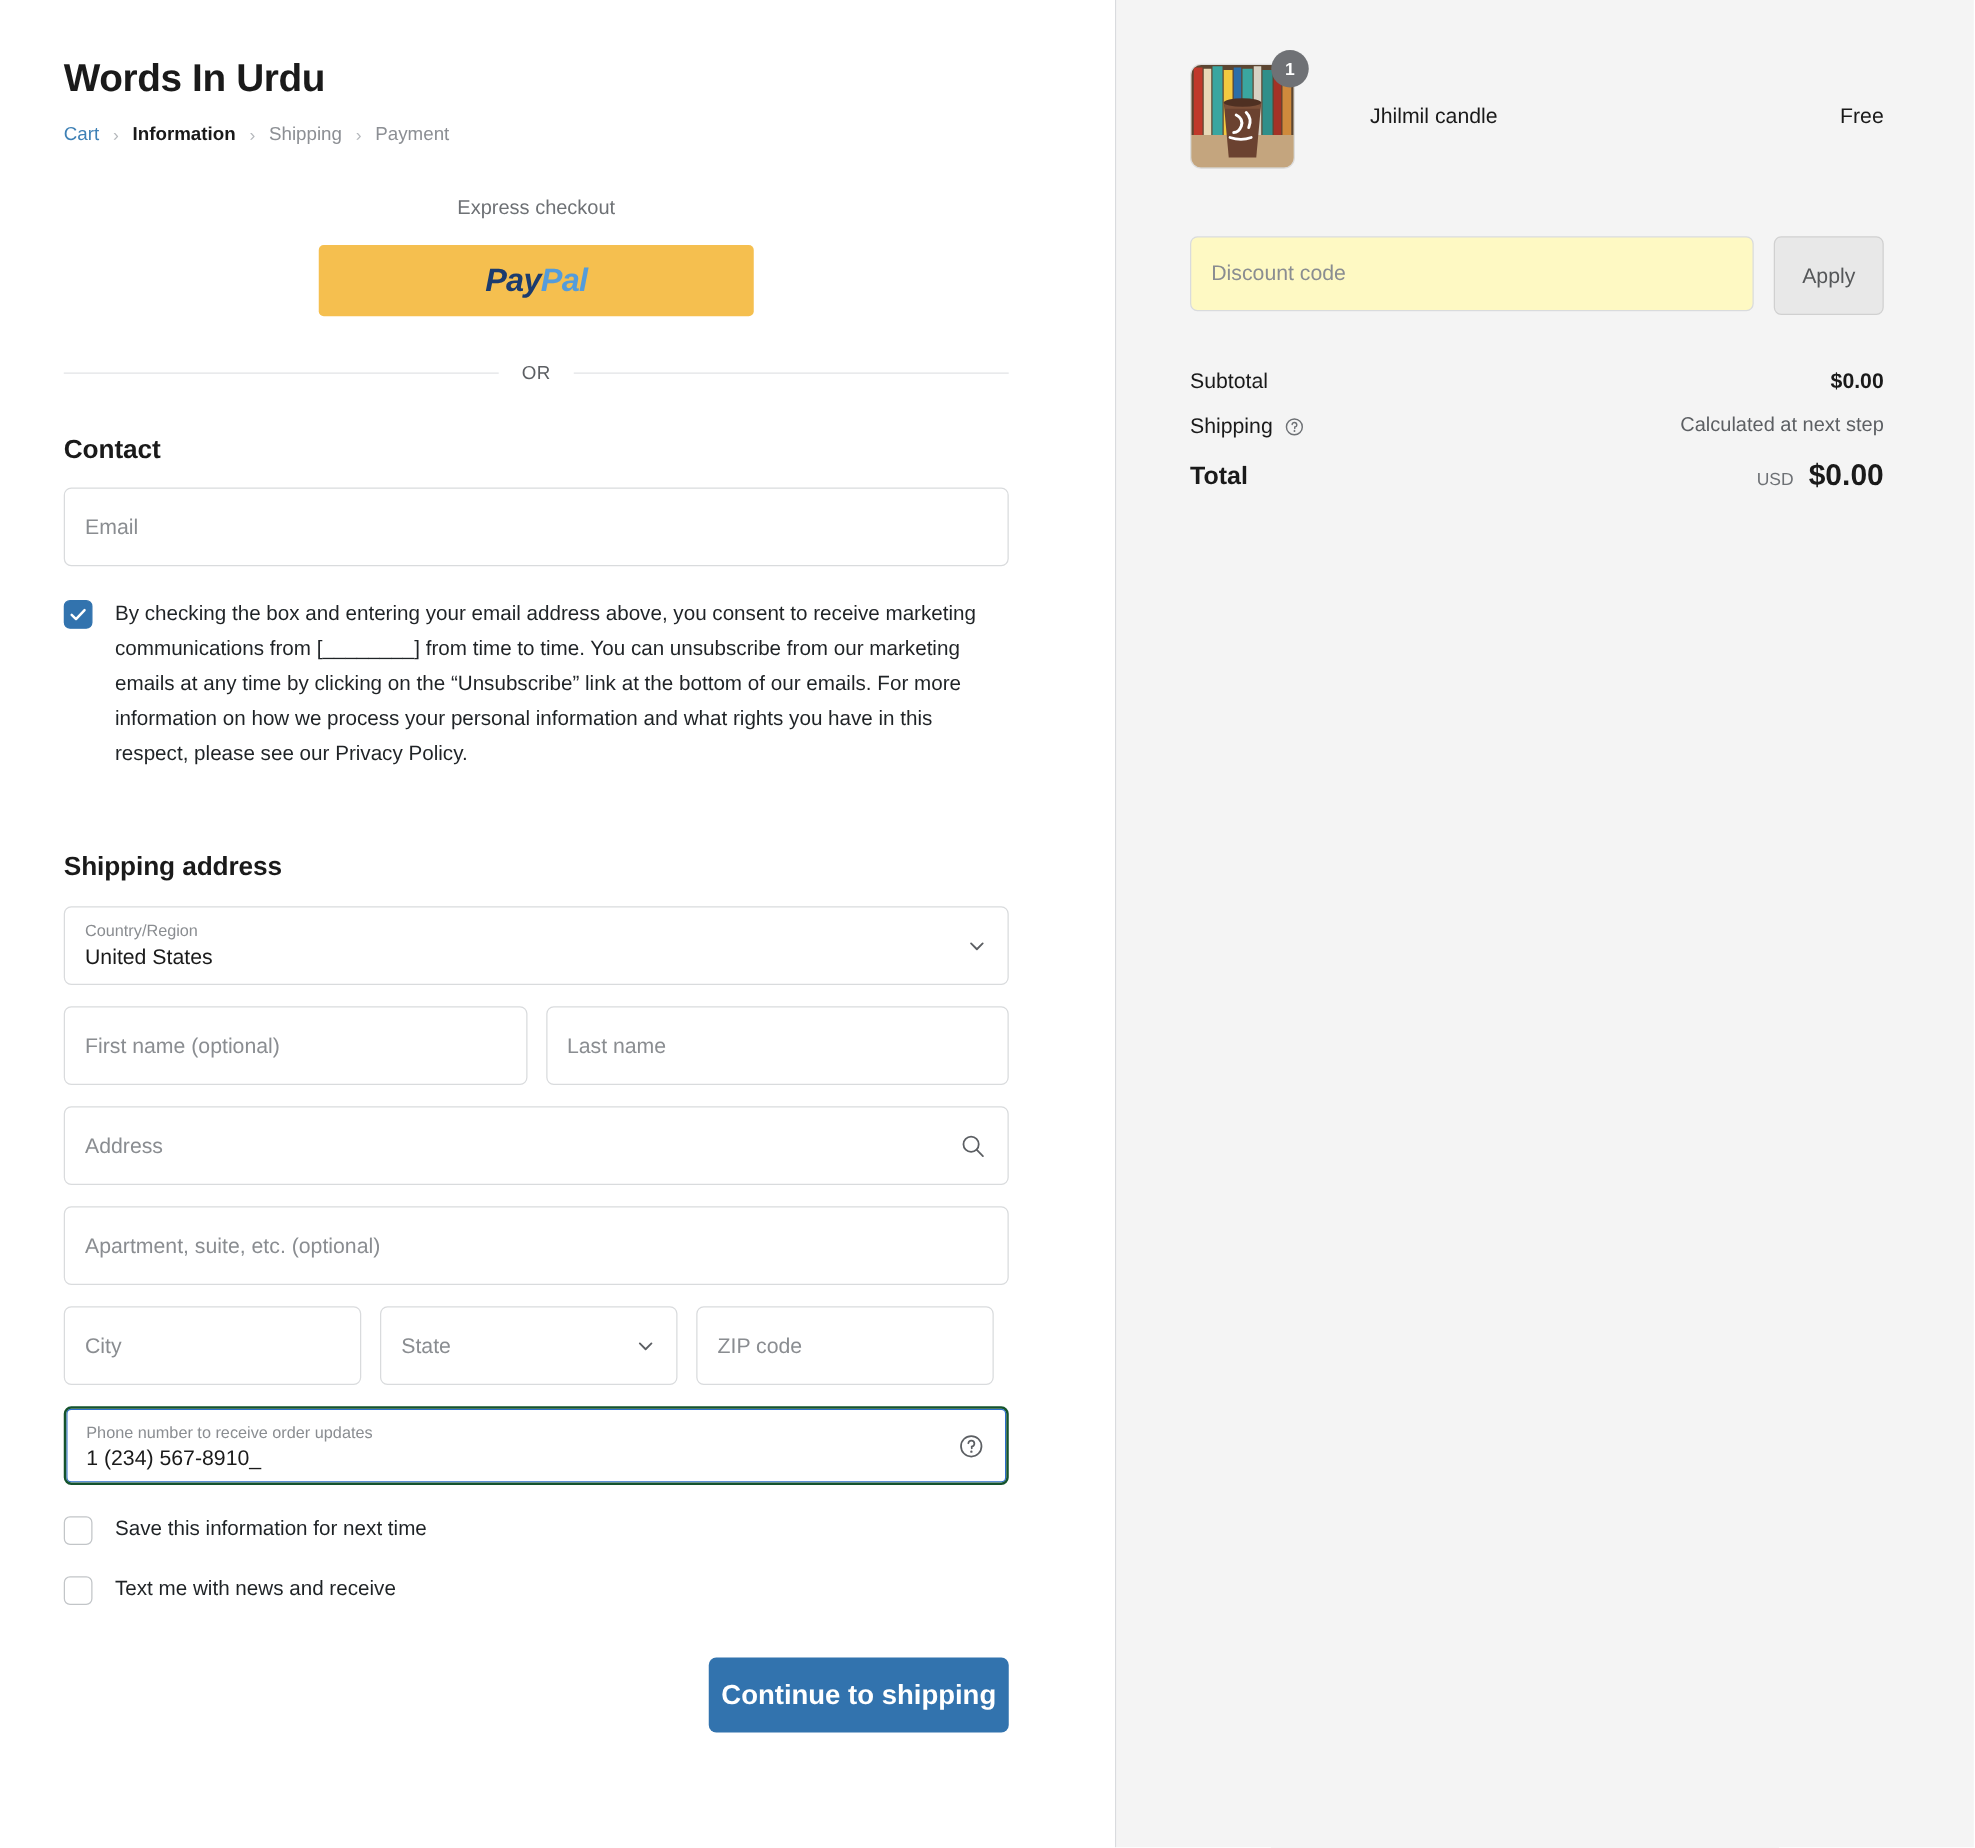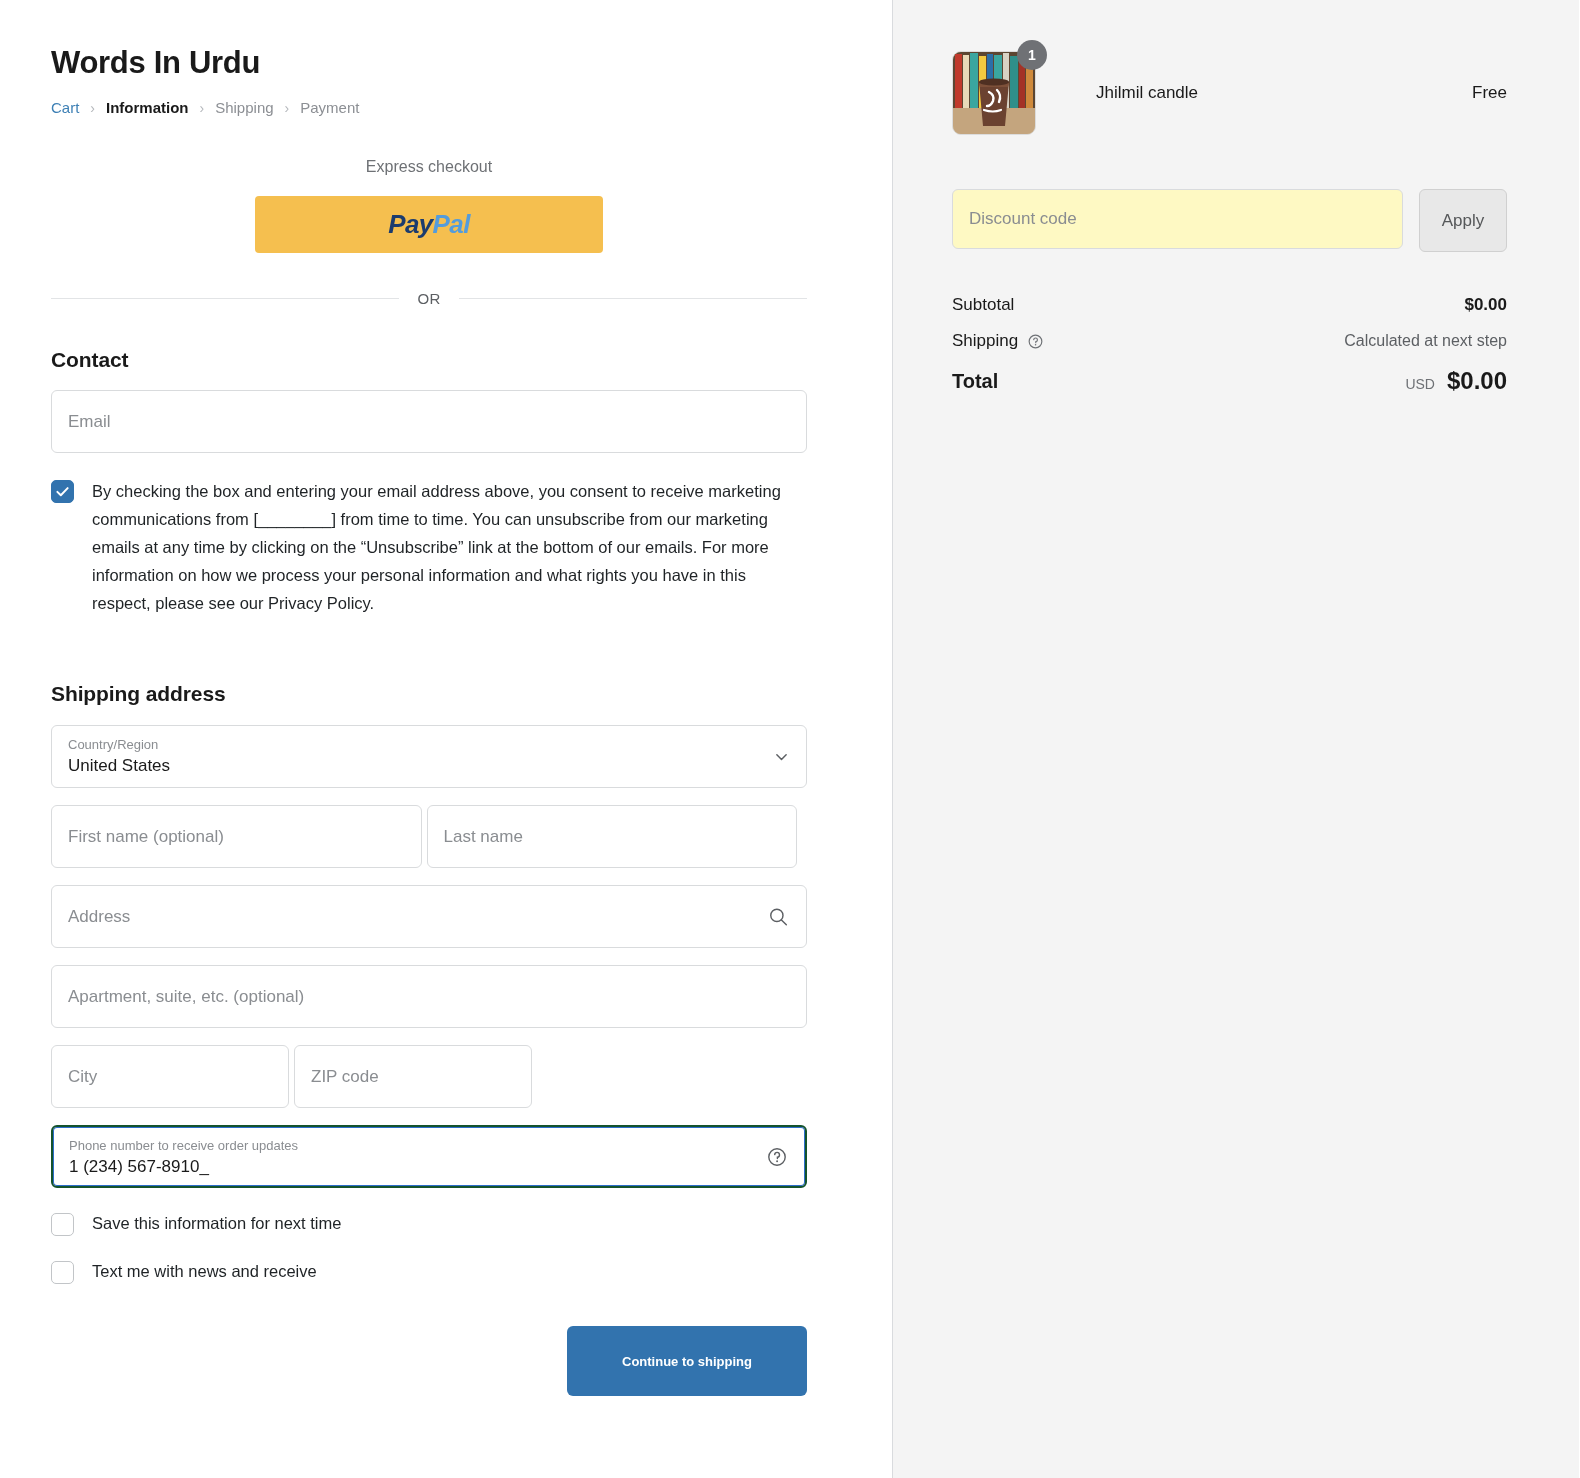--- a/index.html
+++ b/index.html
@@ -121,39 +121,39 @@
   }
   .cb.checked {
     background: #3273ae; border-color: #3273ae;
     display: flex; align-items: center; justify-content: center;
   }
   .consent-text {
     font-size: 16.5px; line-height: 28px; color: #1f2326;
     max-width: 722px;
   }
 
-  .row { display: flex; gap: 5px; margin-top: 17px; }
+  .row { display: flex; gap: 15px; margin-top: 17px; }
   .country-field { margin-top: 19px; }
   .f-half { width: 370.5px; }
   .f-city { width: 238px; }
   .f-state { width: 238px; }
   .f-zip { width: 238px; }
 
   .opt-row {
     display: flex; align-items: center; gap: 18px;
     margin-top: 22px;
   }
   .opt-row:first-of-type { margin-top: 29px; }
   .opt-label { font-size: 16.5px; color: #1f2326; }
 
   .submit-row { display: flex; justify-content: flex-end; margin-top: 42px; }
   .continue-btn {
-    width: 240px; height: 70px; background: #3273ae;
+    width: 240px; height: 60px; background: #3273ae;
     border: none; border-radius: 6px; color: #fff;
-    font-size: 13px; font-weight: bold;
+    font-size: 22px; font-weight: bold;
     font-family: "Liberation Sans", sans-serif;
     cursor: pointer;
   }
 
   
   .right {
     width: 686px; height: 1478px;
     background: #f4f4f4; padding: 51px 72px 0 59px;
   }
   .line-item { display: flex; align-items: center; }
@@ -284,20 +284,26 @@
 
         <div class="row">
           <div class="field">
             <span class="field-ph">Apartment, suite, etc. (optional)</span>
           </div>
         </div>
 
         <div class="row">
           <div class="field f-city">
             <span class="field-ph">City</span>
+          </div>
+          <div class="field f-state">
+            <span class="field-ph">State</span>
+            <svg class="chev" viewBox="0 0 14 14">
+                <path d="M2 4.6 L7 9.6 L12 4.6" fill="none" stroke="#5c5f63" stroke-width="1.6" stroke-linecap="round" stroke-linejoin="round"></path>
+              </svg>
           </div>
           <div class="field f-zip">
             <span class="field-ph">ZIP code</span>
           </div>
         </div>
 
         <div class="row">
           <div class="field focused">
             <span class="field-float-label">Phone number to receive order updates</span>
             <span class="field-value">1 (234) 567-8910_</span>

